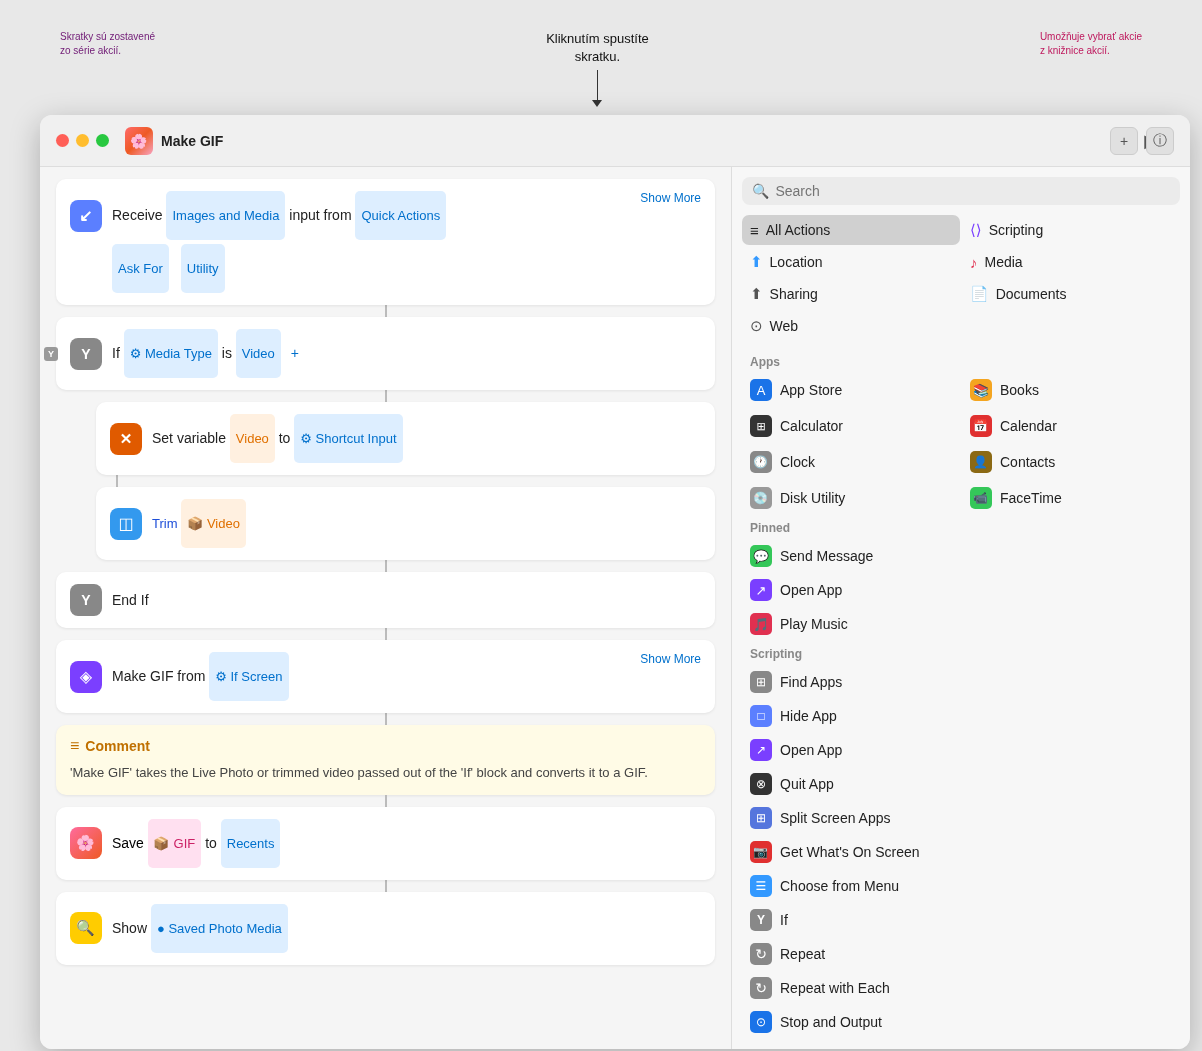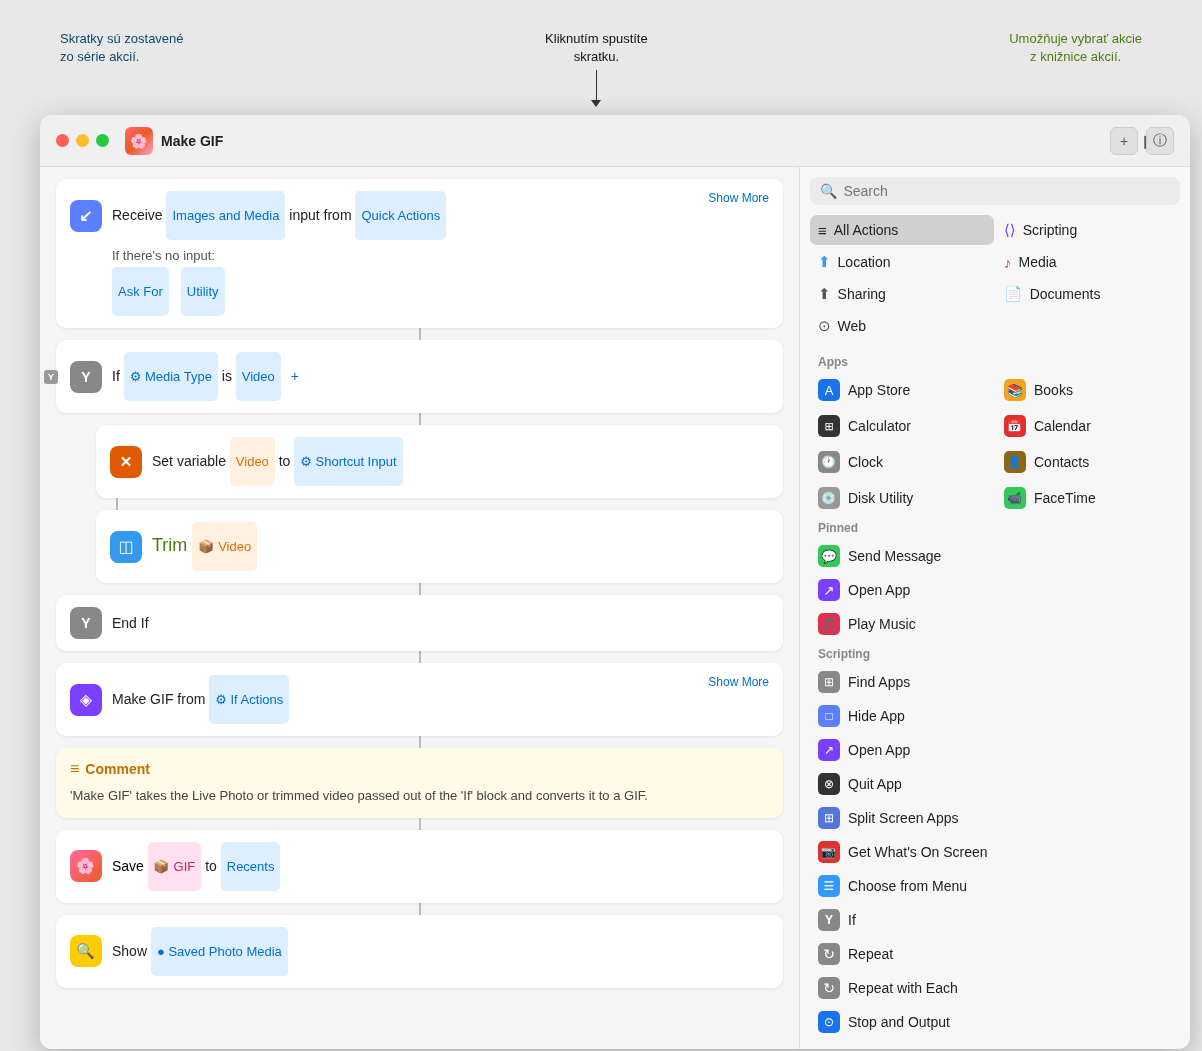--- a/index.html
+++ b/index.html
@@ -70,21 +70,21 @@
       border: 1px solid #ccc;
       display: flex; align-items: center; justify-content: center;
       font-size: 14px;
       color: #555;
       cursor: pointer;
     }
 
     
     .workflow-pane {
       margin-top: 52px;
-      width: 760px;
+      width: 692px;
       background: #f5f5f5;
       padding: 12px 16px;
       overflow-y: auto;
       min-height: 820px;
       border-right: 1px solid #ddd;
     }
 
     
     .actions-pane {
       margin-top: 52px;
@@ -268,30 +268,30 @@
       align-items: center;
       gap: 8px;
     }
   </style>
 </head>
 <body>
 
 <div style="position:relative; padding: 10px 20px 20px 20px;">
 
   <div style="display:flex; justify-content:space-between; padding: 0 20px 8px 20px; max-width:1150px;">
-    <div style="font-size:13px; color:#0c4a6e; line-height:1.4; max-width:200px;">Skratky sú zostavené<br>zo série akcií.</div>
+    <div style="font-size:10px; color:#701a75; line-height:1.4; max-width:200px;">Skratky sú zostavené<br>zo série akcií.</div>
     <div style="font-size:13px; color:#111; line-height:1.4; text-align:center; max-width:180px;">
       <div>Kliknutím spustíte<br>skratku.</div>
 
       <div style="display:flex; flex-direction:column; align-items:center; margin-top:4px;">
         <div style="width:1px; height:30px; background:#333;"></div>
         <div style="width:0; height:0; border-left:5px solid transparent; border-right:5px solid transparent; border-top:7px solid #333;"></div>
       </div>
     </div>
-    <div style="font-size:13px; color:#4d7c0f; line-height:1.4; text-align:center; max-width:200px;">Umožňuje vybrať akcie<br>z knižnice akcií.</div>
+    <div style="font-size:10px; color:#be185d; line-height:1.4; text-align:left; max-width:200px;">Umožňuje vybrať akcie<br>z knižnice akcií.</div>
   </div>
 
   <div class="window" style="position:relative;">
 
     <div class="titlebar">
       <div class="traffic-lights">
         <div class="traffic-light tl-red"></div>
         <div class="traffic-light tl-yellow"></div>
         <div class="traffic-light tl-green"></div>
       </div>
@@ -316,21 +316,20 @@
         <span class="show-more">Show More</span>
         <div class="step-row">
           <div class="step-icon" style="background:#5b7fff; color:white; font-weight:bold;">↙</div>
           <div class="step-content">
             <span style="font-size:14px; color:#222;">Receive </span>
             <span class="step-tag tag-blue">Images and Media</span>
             <span style="font-size:14px; color:#222;"> input from </span>
             <span class="step-tag tag-blue">Quick Actions</span>
           </div>
         </div>
-        <div style="margin-top:8px; margin-left:42px; font-size:13px; color:#555;">If there's no input:</div>
         <div style="margin-top:4px; margin-left:42px; display:flex; gap:12px;">
           <span class="step-tag tag-blue">Ask For</span>
           <span class="step-tag tag-blue">Utility</span>
         </div>
       </div>
 
       <div class="step-connector"></div>
 
       <div class="step-card" style="position:relative;">
         <div class="left-indicator" style="left:-12px; top:50%; transform:translateY(-50%); position:absolute; width:14px;height:14px;background:#999;border-radius:3px;display:flex;align-items:center;justify-content:center;font-size:9px;color:white;font-weight:bold;">Y</div>
@@ -359,21 +358,21 @@
           </div>
         </div>
       </div>
 
       <div class="step-connector" style="margin-left:60px;"></div>
 
       <div class="step-card indent">
         <div class="step-row">
           <div class="step-icon" style="background:#3399ee; color:white; font-size:16px;">◫</div>
           <div class="step-content">
-            <span style="font-size:18px; color:#4d7c0f;">Trim </span>
+            <span style="font-size:13px; color:#1d4ed8;">Trim </span>
             <span class="step-tag tag-orange">📦 Video</span>
           </div>
         </div>
       </div>
 
       <div class="step-connector"></div>
 
       <div class="step-card" style="position:relative;">
         <div class="step-row">
           <div class="step-icon" style="background:#888; color:white; font-weight:bold; font-size:14px;">Y</div>
@@ -382,21 +381,21 @@
       </div>
 
       <div class="step-connector"></div>
 
       <div class="step-card" style="position:relative;">
         <span class="show-more">Show More</span>
         <div class="step-row">
           <div class="step-icon" style="background:#7b3fff; color:white; font-size:16px;">◈</div>
           <div class="step-content">
             <span style="font-size:14px; color:#222;">Make GIF from </span>
-            <span class="step-tag tag-blue">⚙ If Actions</span>
+            <span class="step-tag tag-blue">⚙ If Screen</span>
           </div>
         </div>
       </div>
 
       <div class="step-connector"></div>
 
       <div class="comment-card">
         <div class="comment-header">
           <span class="comment-icon">≡</span>
           <span class="comment-title">Comment</span>

